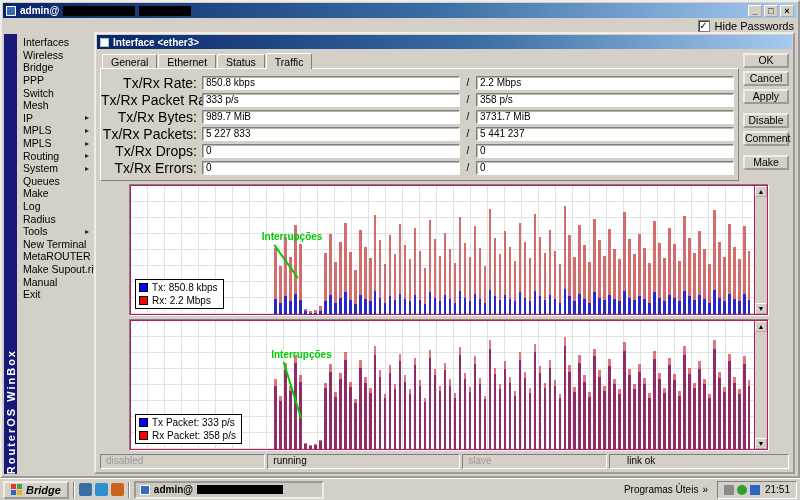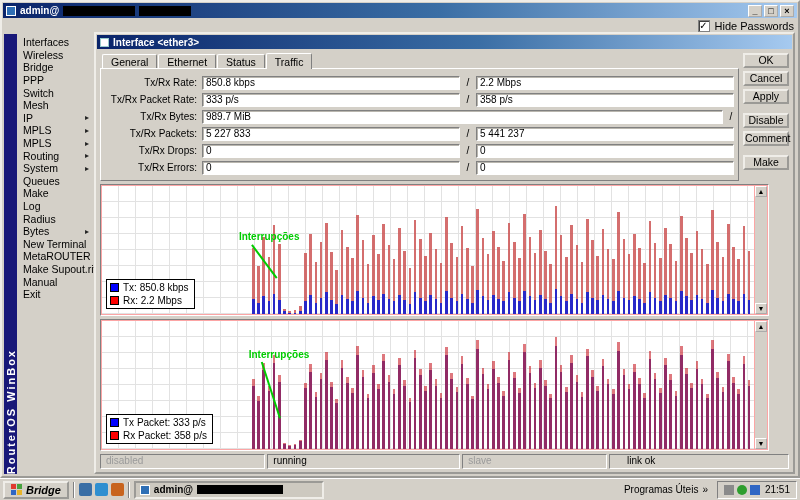--- a/index.html
+++ b/index.html
@@ -46,34 +46,34 @@
   .top-row { display:flex; gap:4px; }
   .tabs-fields { flex:1; min-width:0; }
   .tabs { display:flex; height:16px; padding-left:2px; }
   .tab { margin-top:2px; margin-right:1px; padding:1px 8px 0 8px; font-size:10.5px;
     background:#d4d0c8; border:1px solid; border-color:#fff #808080 #808080 #fff;
     border-bottom:none; border-radius:2px 2px 0 0; cursor:default; }
   .tab.active { margin-top:0; padding-top:2px; position:relative; top:1px; z-index:2; }
   .tab-panel { border:1px solid; border-color:#fff #808080 #808080 #fff; padding:5px 4px 4px 0;
     background:#d4d0c8; position:relative; z-index:1; }
   .field-row { display:flex; align-items:center; height:17px; gap:5px; }
-  .field-label { width:96px; flex:0 0 auto; text-align:right; font-size:10px; white-space:nowrap; }
+  .field-label { width:96px; flex:0 0 auto; text-align:right; font-size:14px; white-space:nowrap; }
   .field-input { flex:1; height:14px; background:#fff; border:1px solid; border-color:#808080 #fff #fff #808080;
     box-shadow:inset 1px 1px 0 #b9b6ae; padding:0 3px; font-size:10px; line-height:12px;
     white-space:nowrap; overflow:hidden; }
   .sep { width:6px; text-align:center; font-size:10px; }
   .btncol { width:46px; flex:0 0 auto; display:flex; flex-direction:column; gap:3px; padding-top:1px; }
   .btn { height:15px; background:#d4d0c8; border:2px outset #efede8; font-size:10.5px;
     line-height:11px; text-align:center; cursor:default; }
   .btn-gap { height:3px; }
 
   
   .graph-wrap { flex:1; min-height:0; display:flex; flex-direction:column; gap:3px; margin-right:20px; }
   .graph-panel { position:relative; flex:1; min-height:0; border:1px solid; border-color:#808080 #fff #fff #808080;
-    background:#fca5a5; }
+    background:#be185d;margin-left:29px; }
   .plot { position:absolute; left:1px; top:1px; bottom:1px; right:14px; background:#fff;
     background-image:
       repeating-linear-gradient(to right, transparent 0 16px, #e2e2e2 16px 17px),
       repeating-linear-gradient(to bottom, transparent 0 15px, #e2e2e2 15px 16px);
     overflow:hidden; }
   .bars { position:absolute; left:23%; right:1px; top:1px; bottom:0; }
   .ann-svg { position:absolute; inset:0; width:100%; height:100%; pointer-events:none; }
   .ann-svg line { stroke:#00cc00; stroke-width:2; }
   .annotation { position:absolute; font-size:10px; font-weight:bold; color:#00bb00; white-space:nowrap; }
   .legend { position:absolute; left:4px; bottom:5px; background:#fff; border:1px solid #000;
@@ -185,21 +185,21 @@
         <div class="side-item">
           <span>Make</span>
         </div>
         <div class="side-item">
           <span>Log</span>
         </div>
         <div class="side-item">
           <span>Radius</span>
         </div>
         <div class="side-item">
-          <span>Bytes</span>
+          <span>Tools</span>
           <span class="arr">▸</span>
         </div>
         <div class="side-item">
           <span>New Terminal</span>
         </div>
         <div class="side-item">
           <span>MetaROUTER</span>
         </div>
         <div class="side-item">
           <span>Make Supout.rif</span>
@@ -237,20 +237,21 @@
                 <div class="field-row">
                   <span class="field-label">Tx/Rx Packet Rate:</span>
                   <span class="field-input">333 p/s</span>
                   <span class="sep">/</span>
                   <span class="field-input">358 p/s</span>
                 </div>
                 <div class="field-row">
                   <span class="field-label">Tx/Rx Bytes:</span>
                   <span class="field-input">989.7 MiB</span>
                   <span class="sep">/</span>
+                  <span class="field-input">3731.7 MiB</span>
                 </div>
                 <div class="field-row">
                   <span class="field-label">Tx/Rx Packets:</span>
                   <span class="field-input">5 227 833</span>
                   <span class="sep">/</span>
                   <span class="field-input">5 441 237</span>
                 </div>
                 <div class="field-row">
                   <span class="field-label">Tx/Rx Drops:</span>
                   <span class="field-input">0</span>

